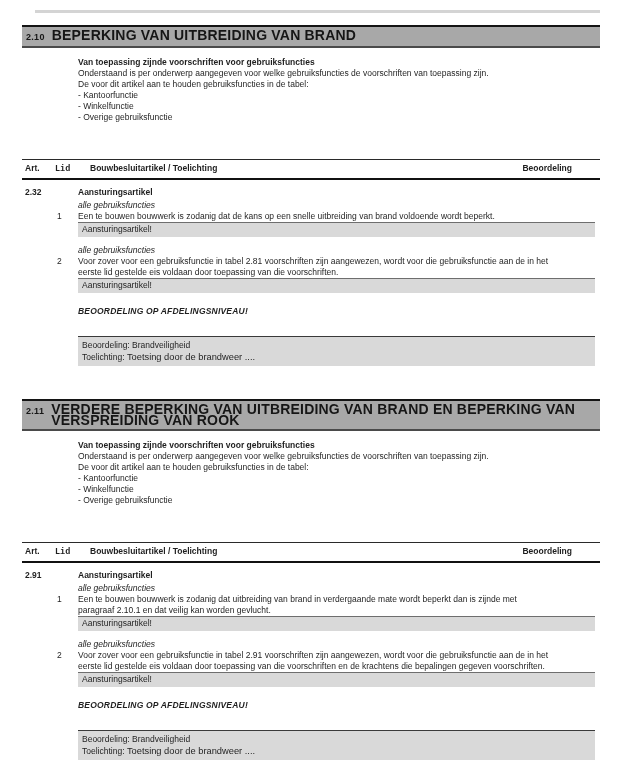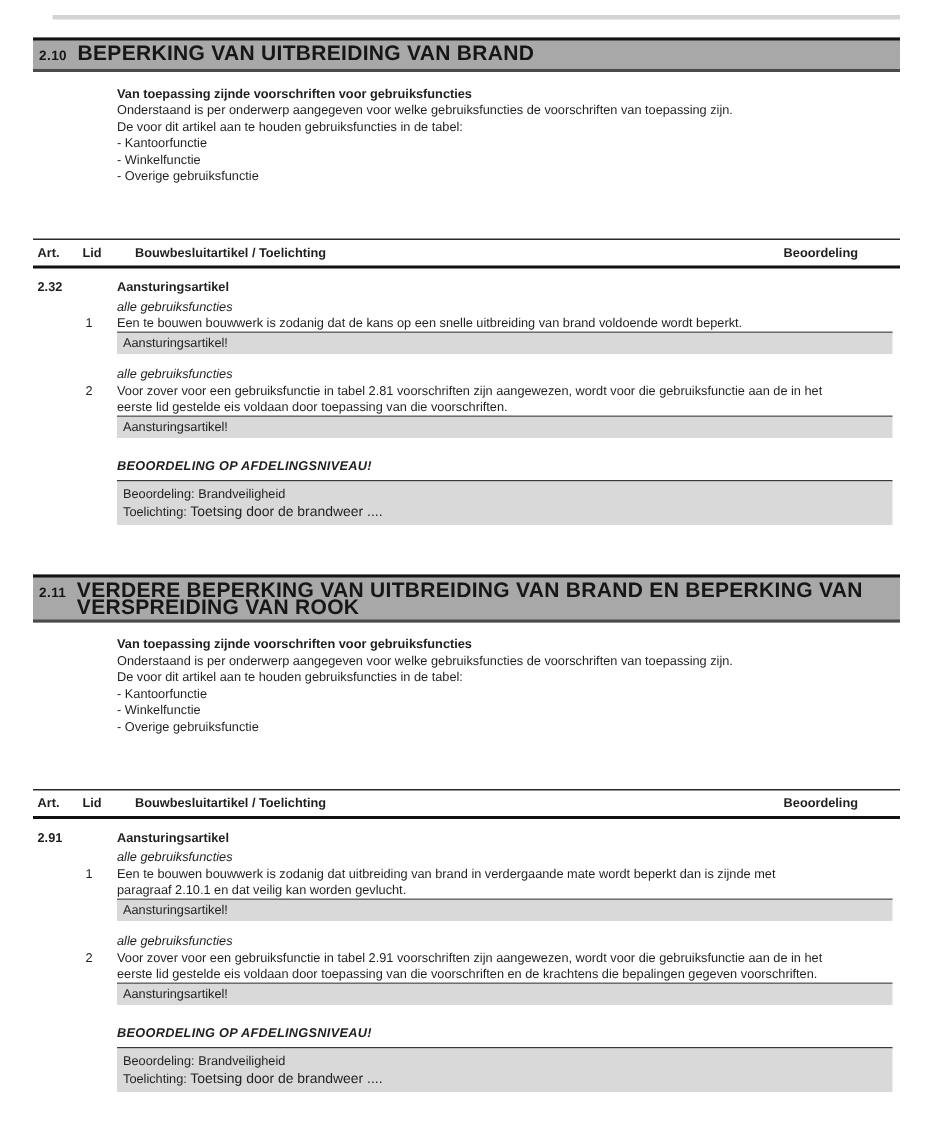--- a/index.html
+++ b/index.html
@@ -23,38 +23,38 @@
   .sec-1 .section-bar{margin-top:25px;}
   .sec-2 .section-bar{margin-top:33px;}
   .intro{margin:9px 22px 0 78px;}
   .intro .intro-heading{font-weight:bold;}
   .table-head{
     margin:36px 22px 0;display:flex;align-items:baseline;
     border-top:1px solid #2a2a2a;border-bottom:2px solid #111;
     padding:3px 0 3px 3px;font-weight:bold;
   }
   .table-head .c-art{width:30px;}
-  .table-head .c-lid{width:35px;}
+  .table-head .c-lid{width:35px;font-family:Liberation Mono, monospace;}
   .table-head .c-article{flex:1;}
   .table-head .c-assess{margin-left:auto;padding-right:28px;}
   .row{margin:0 22px;padding-left:3px;display:grid;grid-template-columns:30px 23px 1fr;}
   .art-num{font-weight:bold;}
   .art-title{font-weight:bold;}
   .row-article{margin-top:7px;}
   .scope{font-style:italic;margin-top:2px;}
   .lid-num{padding-left:2px;}
   .lid-text{max-width:475px;}
   .note-bar{
     background:#d9d9d9;border-top:1px solid #6e6e6e;
     margin-right:5px;padding:1px 4px 2px;
   }
   .gap-6{height:6px;}
   .assess-heading{
     font-weight:bold;font-style:italic;letter-spacing:.2px;
-    margin-top:13px;margin-right:5px;padding-bottom:4px;
+    margin-top:13px;margin-right:5px;padding-bottom:19px;
     border-bottom:1px solid #3a3a3a;
   }
   .assess-box{
     background:#d9d9d9;margin-right:5px;padding:2px 4px 3px;line-height:12px;
   }
   .assess-label{}
   .assess-value-lg{font-size:9.3px;}
 </style>
 </head>
 <body>

